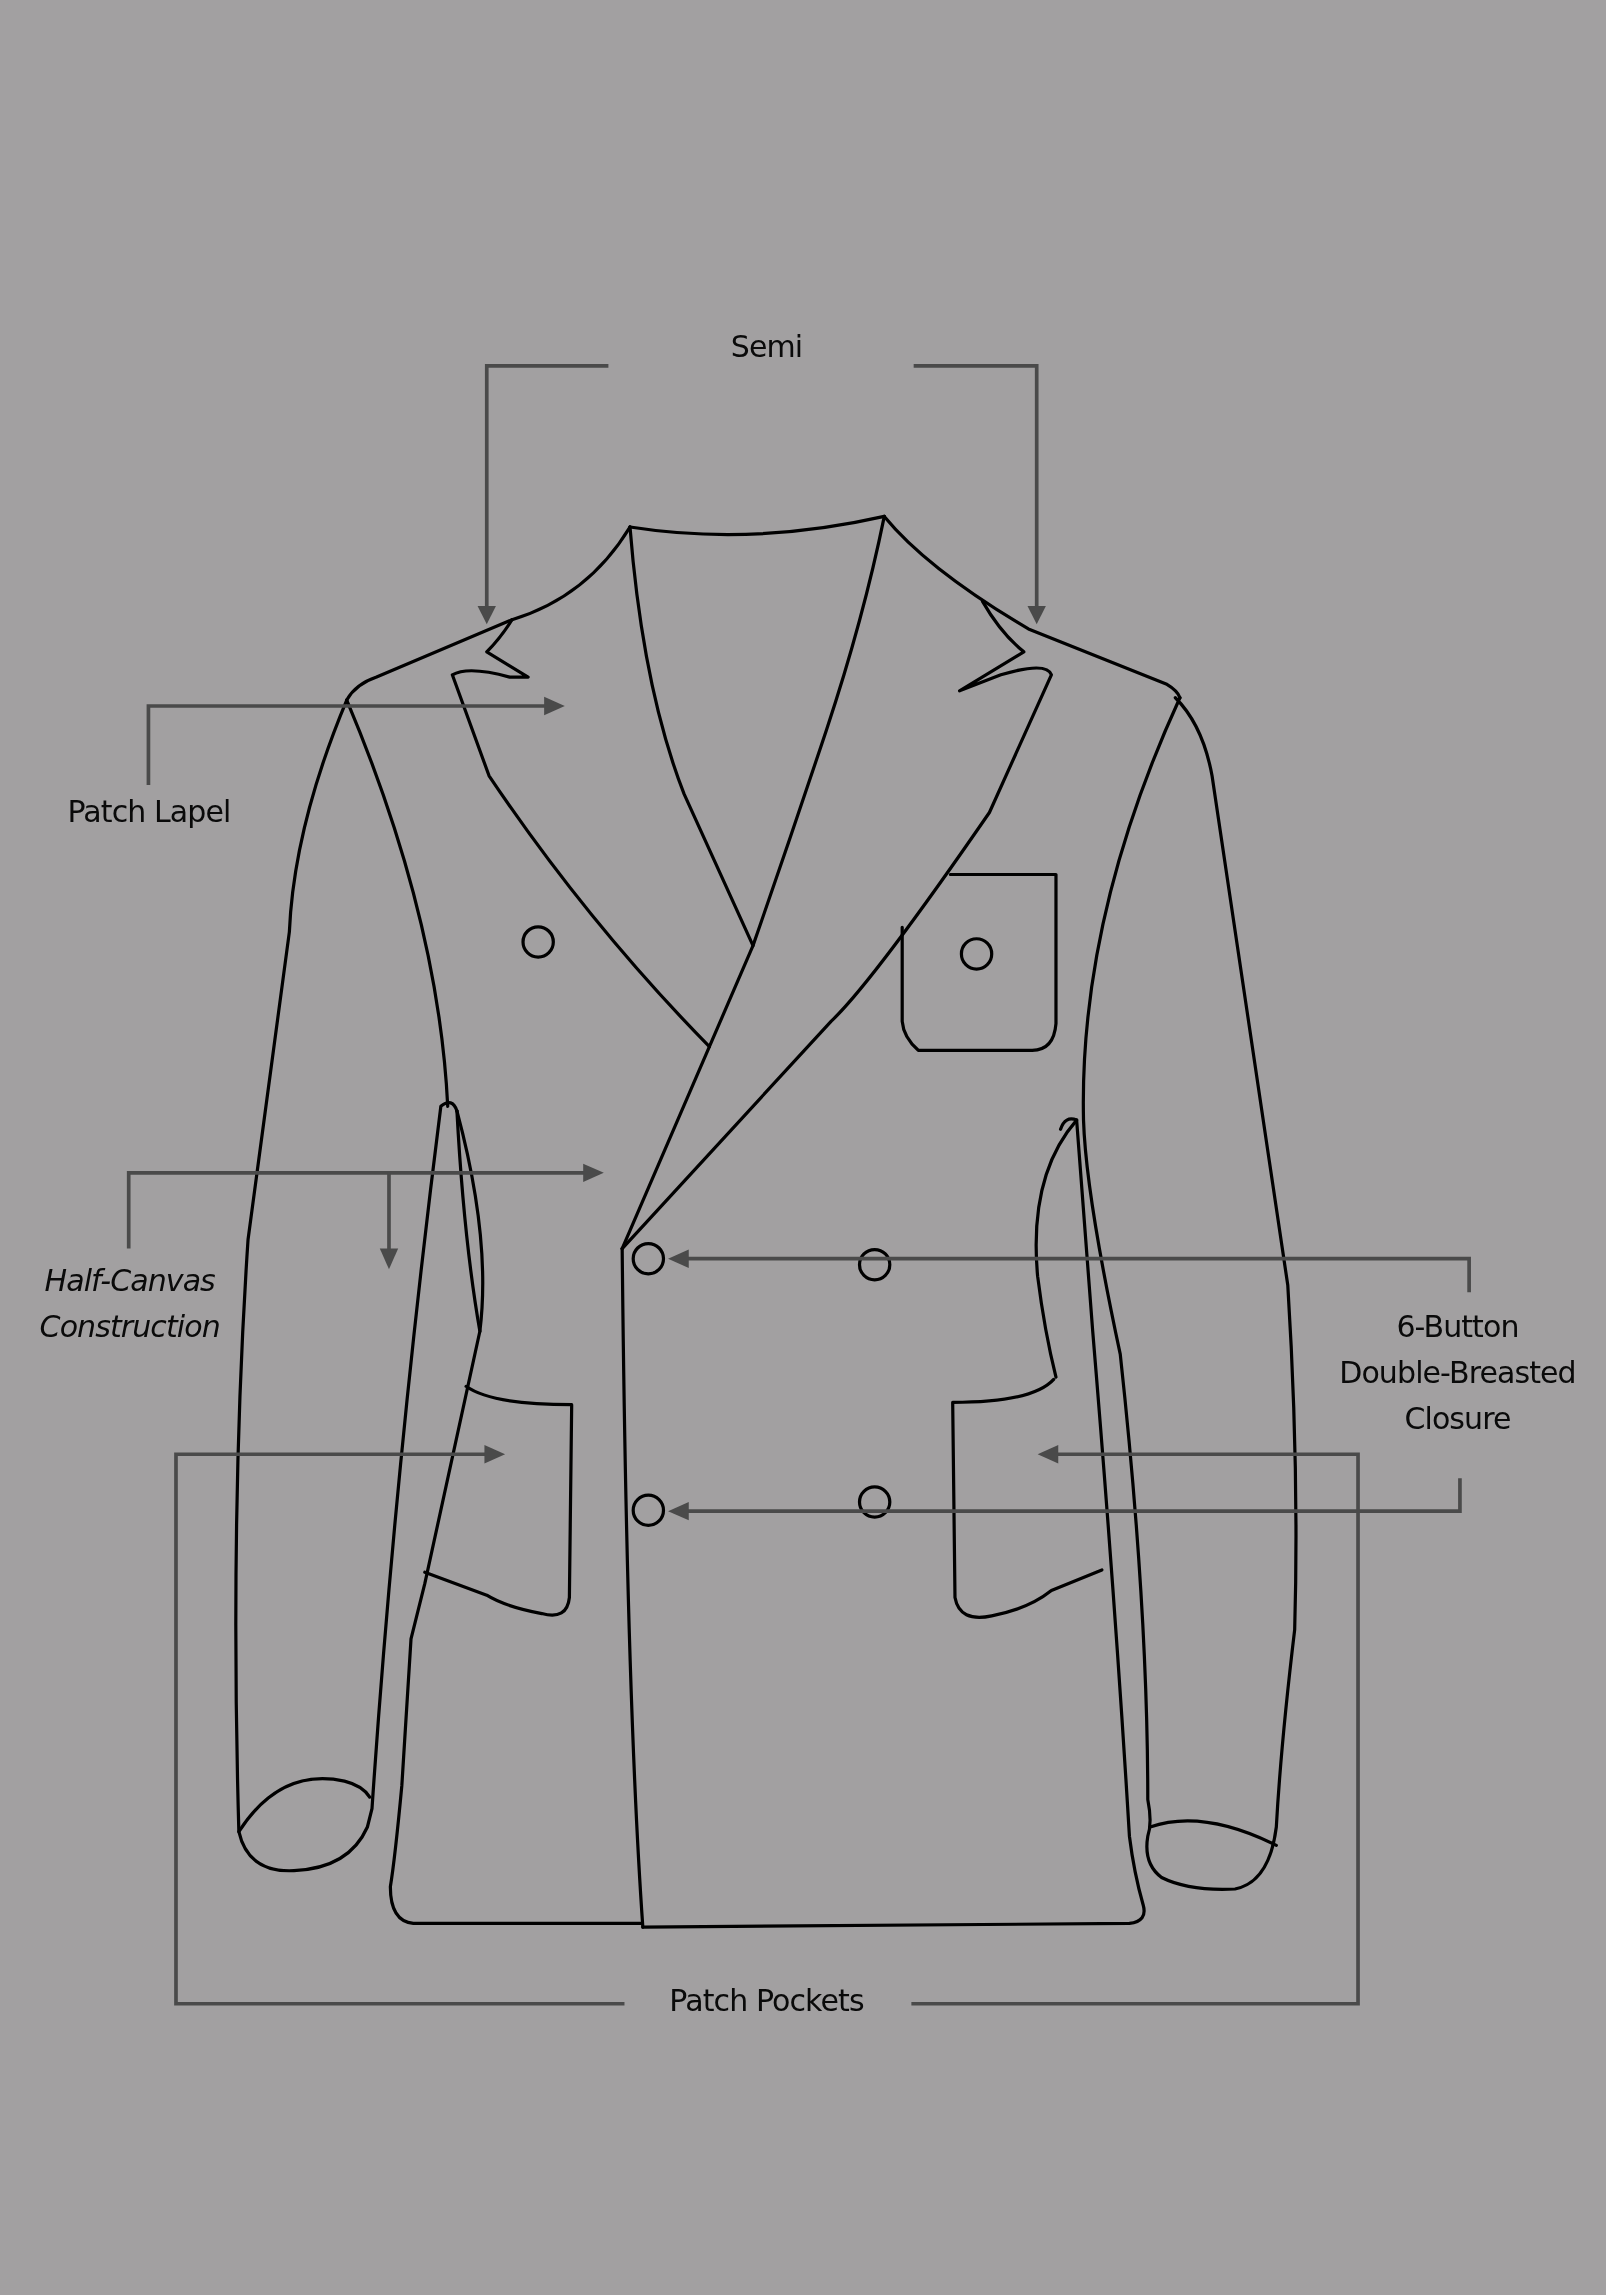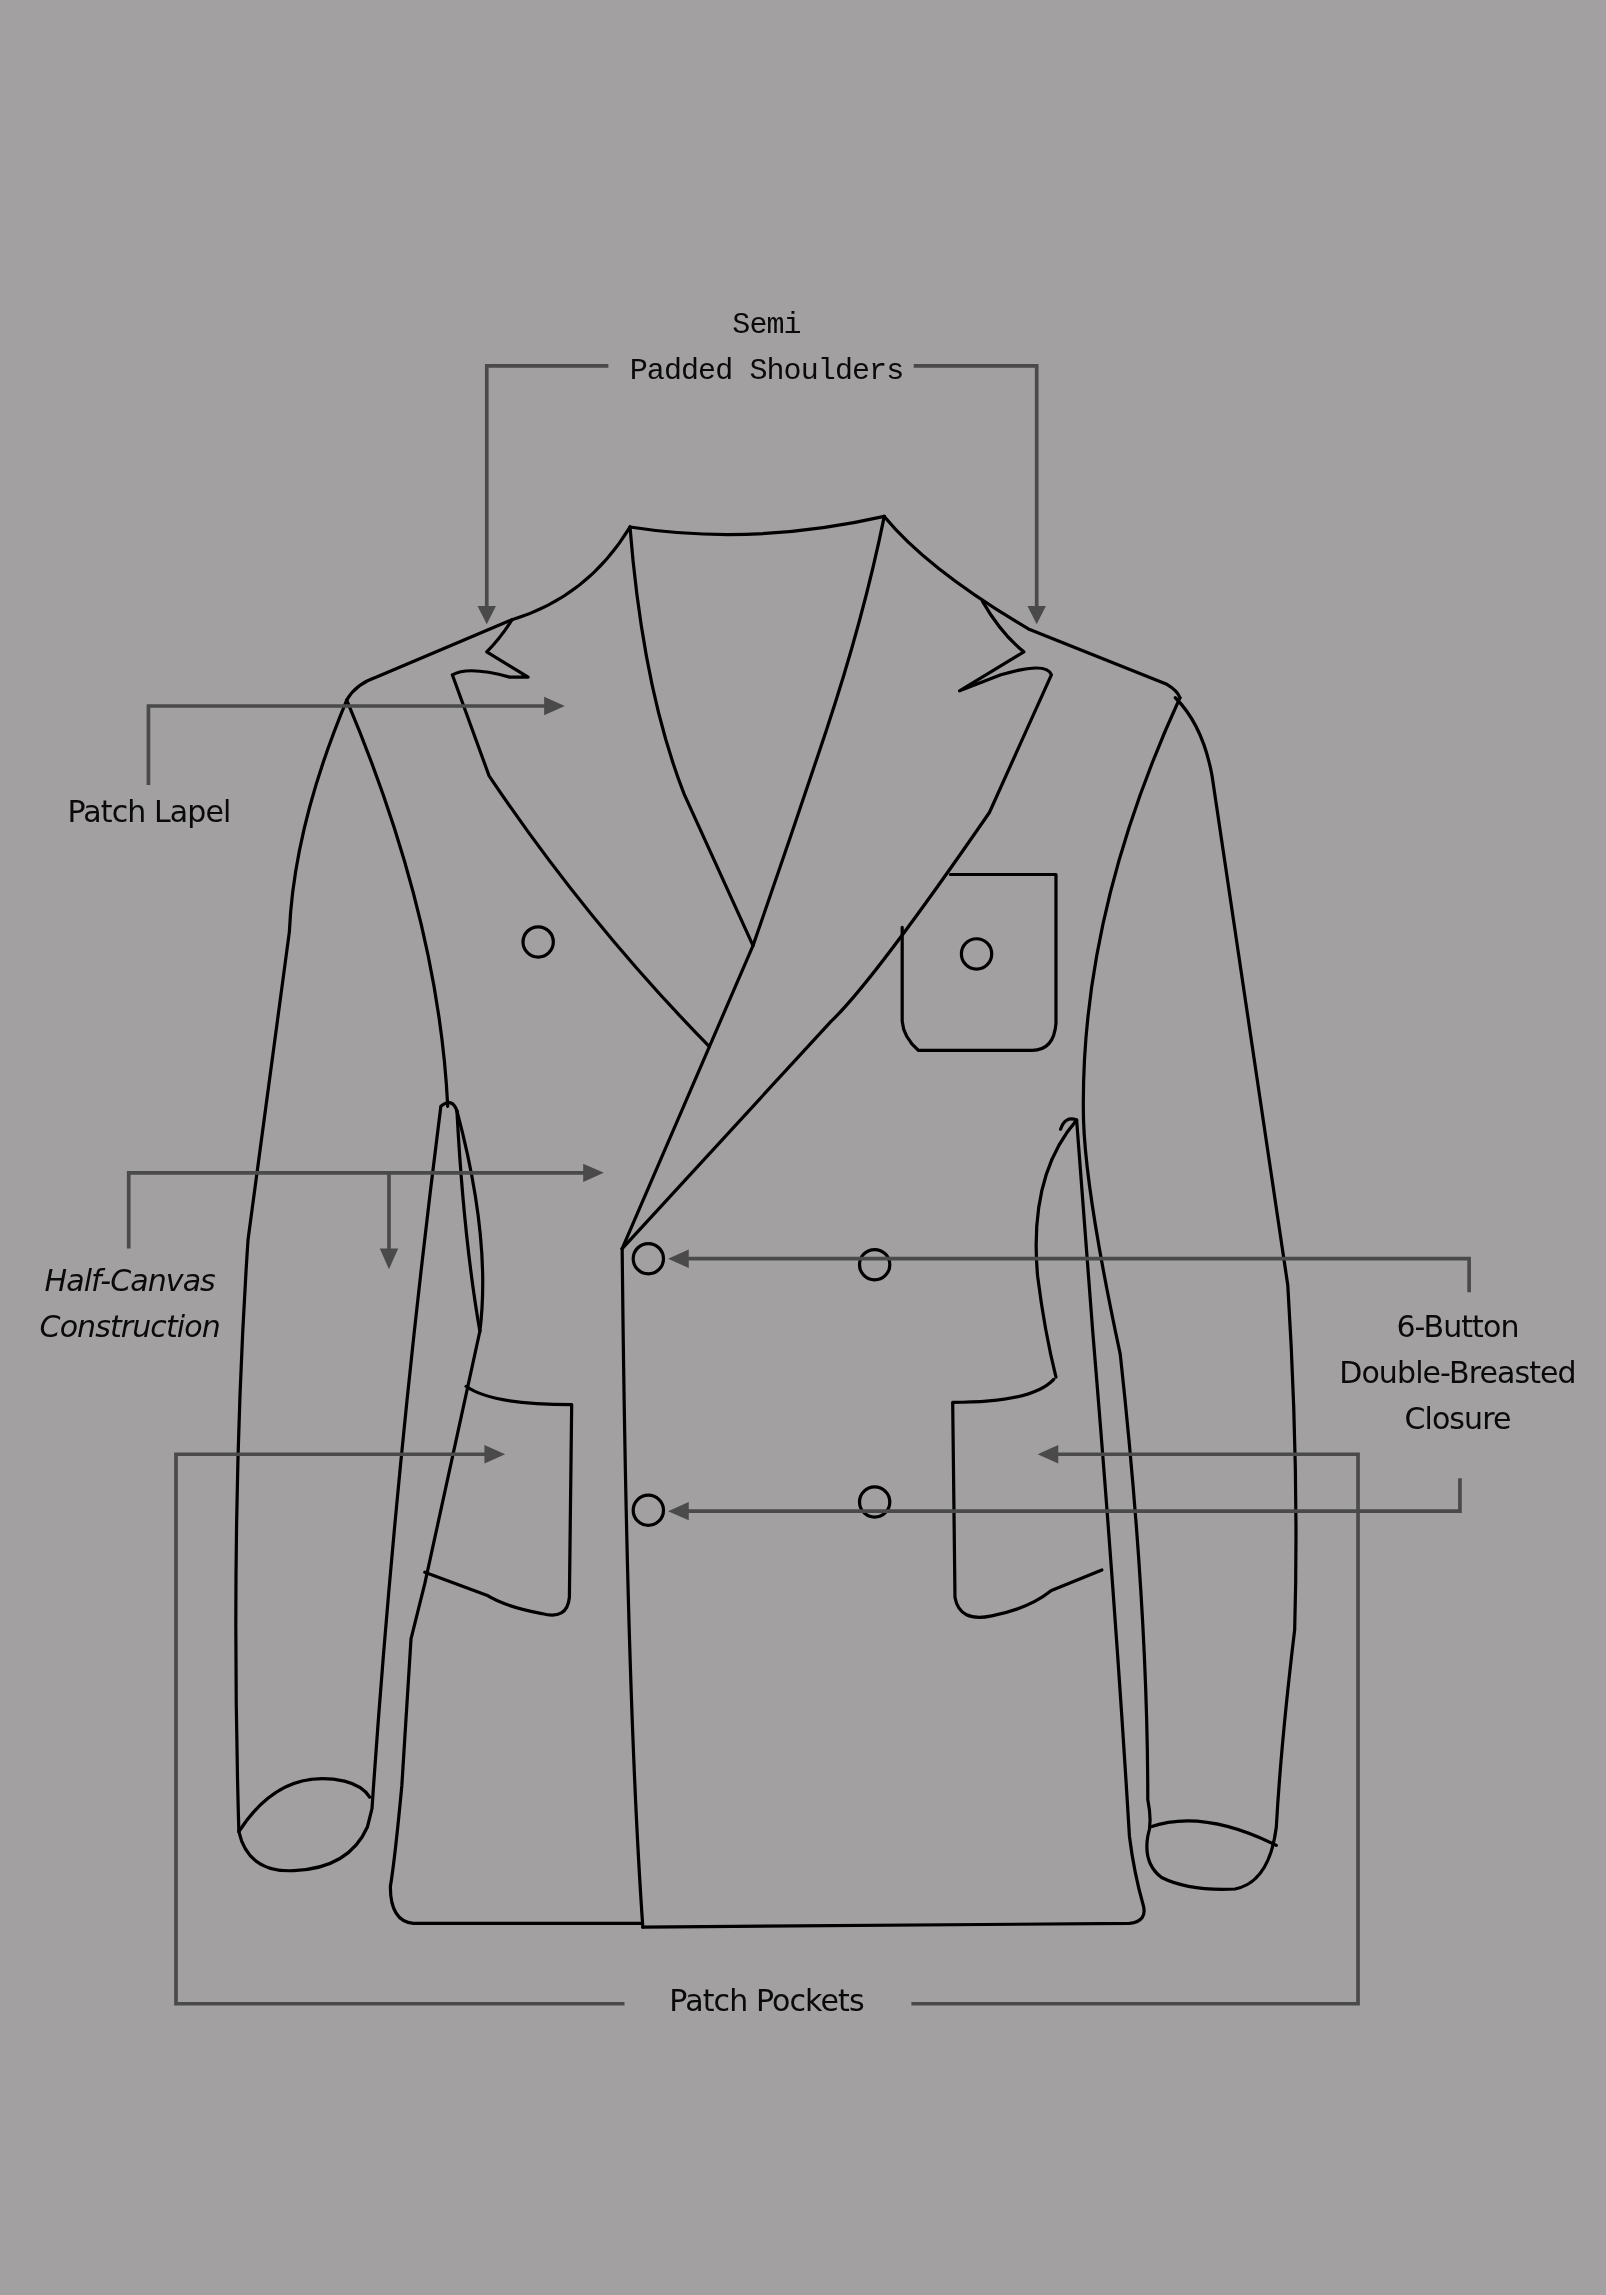--- a/index.html
+++ b/index.html
@@ -83,23 +83,22 @@
     <polygon class="arrowhead" points="1500,3272 1455,3292 1500,3312"></polygon>
   </g>
   <g>
     <polyline class="lead" points="1360,4365 383,4365 383,3168 1060,3168"></polyline>
     <polygon class="arrowhead" points="1055,3148 1100,3168 1055,3188"></polygon>
     <polyline class="lead" points="1985,4365 2958,4365 2958,3168 2300,3168"></polyline>
     <polygon class="arrowhead" points="2305,3148 2260,3168 2305,3188"></polygon>
   </g>
 </svg>
 
-<div class="lbl" style="left:583px;top:302px;width:367px;font-family:Liberation Mono, monospace;">
+<div class="lbl" style="left:583px;top:324px;width:367px;">
   <div>Semi</div>
-  <div>Padded Shoulders</div>
 </div>
 
 <div class="lbl" style="left:27.5px;top:789px;width:243px;">
   <div>Patch Lapel</div>
 </div>
 
 <div class="lbl" style="left:9.2px;top:1258px;width:241px;font-style:italic;">
   <div>Half-Canvas</div>
   <div>Construction</div>
 </div>

